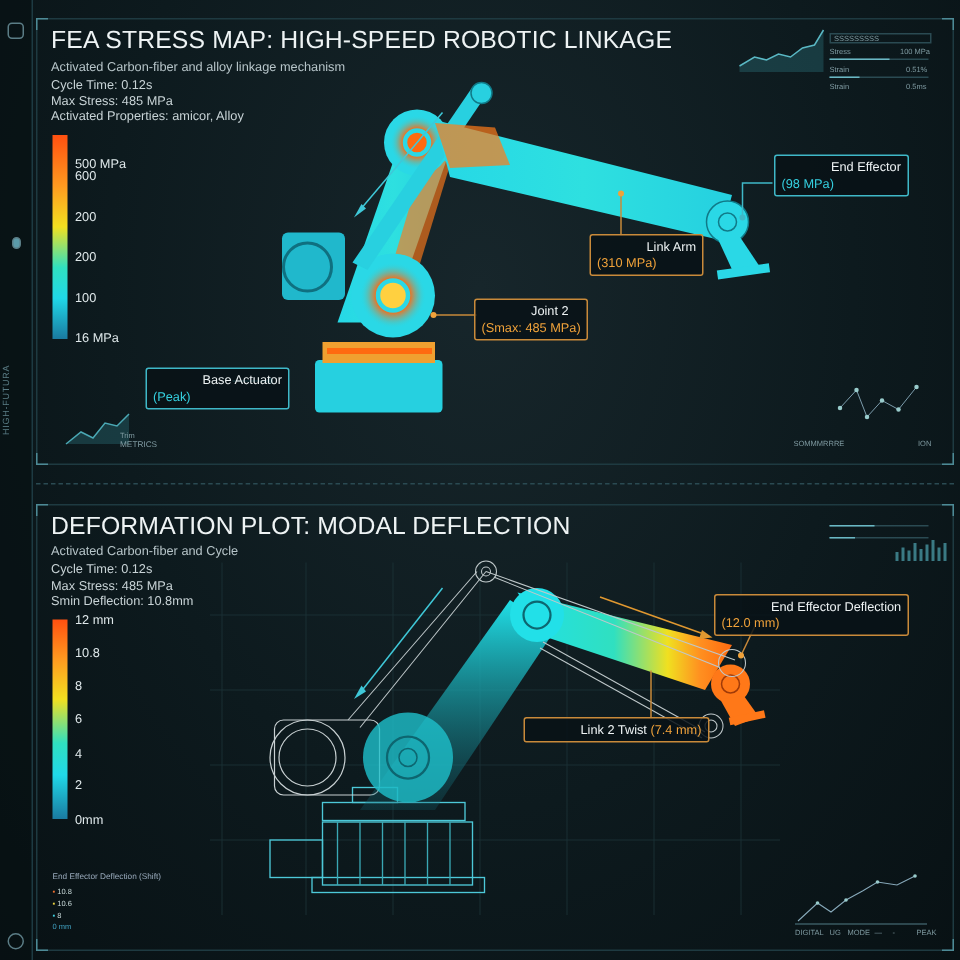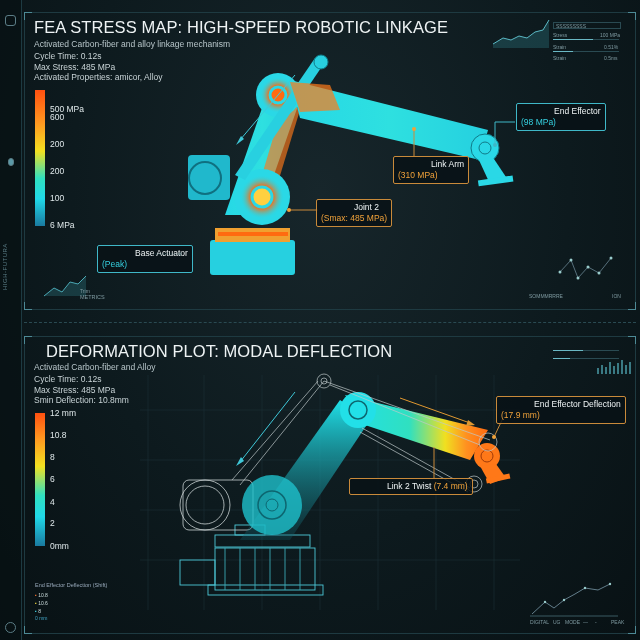--- a/index.html
+++ b/index.html
@@ -111,21 +111,21 @@
   <div>Max Stress: 485 MPa</div>
   <div>Activated Properties: amicor, Alloy</div>
 </div>
 
 <div class="scale-bar" style="top:90px; height:136px; background:linear-gradient(#ff5010,#ff9a20 25%,#f2e020 45%,#30e0c0 65%,#20d8e8 80%,#1a7aa0);"></div>
 <div class="scale-label" style="top:104px;">500 MPa</div>
 <div class="scale-label" style="top:112px;">600</div>
 <div class="scale-label" style="top:139px;">200</div>
 <div class="scale-label" style="top:166px;">200</div>
 <div class="scale-label" style="top:193px;">100</div>
-<div class="scale-label" style="top:220px;">6 MPa</div>
+<div class="scale-label" style="top:220px;">16 MPa</div>
 
 <div class="callout cyan" style="left:516px; top:103px;">
   <div class="l1">End Effector</div>
   <div class="val-c">(98 MPa)</div>
 </div>
 <div class="callout orange" style="left:393px; top:156px;">
   <div class="l1">Link Arm</div>
   <div class="val-o">(310 MPa)</div>
 </div>
 <div class="callout orange" style="left:316px; top:199px;">
@@ -263,40 +263,40 @@
   <line x1="295" y1="392" x2="240" y2="462" stroke="#3fc8d8" stroke-width="1"></line>
   <polygon points="236,466 244,461 241,457" fill="#3fc8d8"></polygon>
   <line x1="400" y1="398" x2="470" y2="423" stroke="#e09830" stroke-width="1"></line>
   <polygon points="475,425 466,426 468,420" fill="#e09830"></polygon>
 
   <polyline points="494,437 503,418" fill="none" stroke="#c98a3a"></polyline>
   <circle cx="494" cy="437" r="2" fill="#f0a23a"></circle>
   <polyline points="434,447 434,479" fill="none" stroke="#c98a3a"></polyline>
 </svg>
 
-<div class="title" style="top:342px;margin-left:12px;">DEFORMATION PLOT: MODAL DEFLECTION</div>
-<div class="sub" style="top:362px;">Activated Carbon-fiber and Alloy</div>
+<div class="title" style="top:342px;">DEFORMATION PLOT: MODAL DEFLECTION</div>
+<div class="sub" style="top:362px;">Activated Carbon-fiber and Cycle</div>
 <div class="meta" style="top:374px;">
   <div>Cycle Time: 0.12s</div>
   <div>Max Stress: 485 MPa</div>
   <div>Smin Deflection: 10.8mm</div>
 </div>
 
 <div class="scale-bar" style="top:413px; height:133px; background:linear-gradient(#ff5010,#ff9a20 20%,#f2e020 40%,#30e0c0 62%,#20d8e8 78%,#1a7aa0);"></div>
 <div class="scale-label" style="top:408px;">12 mm</div>
 <div class="scale-label" style="top:430px;">10.8</div>
 <div class="scale-label" style="top:452px;">8</div>
 <div class="scale-label" style="top:474px;">6</div>
 <div class="scale-label" style="top:497px;">4</div>
 <div class="scale-label" style="top:518px;">2</div>
 <div class="scale-label" style="top:541px;">0mm</div>
 
-<div class="callout orange" style="left:496px; top:396px;">
+<div class="callout orange" style="left:476px; top:396px;">
   <div class="l1">End Effector Deflection</div>
-  <div class="val-o">(17.9 mm)</div>
+  <div class="val-o">(12.0 mm)</div>
 </div>
 <div class="callout orange" style="left:349px; top:478px;">
   <span class="l1">Link 2 Twist</span>
   <span class="val-o">(7.4 mm)</span>
 </div>
 
 <div class="mini" style="left:35px;top:582px;font-size:5.5px;color:#9ab;">End Effector Deflection (Shift)</div>
 <div class="mini" style="left:35px;top:592px;"><span style="color:#f07030;">▪ </span><span style="color:#cdd;">10.8</span></div>
 <div class="mini" style="left:35px;top:600px;"><span style="color:#e8d040;">▪ </span><span style="color:#cdd;">10.6</span></div>
 <div class="mini" style="left:35px;top:608px;"><span style="color:#40d0e0;">▪ </span><span style="color:#cdd;">8</span></div>

